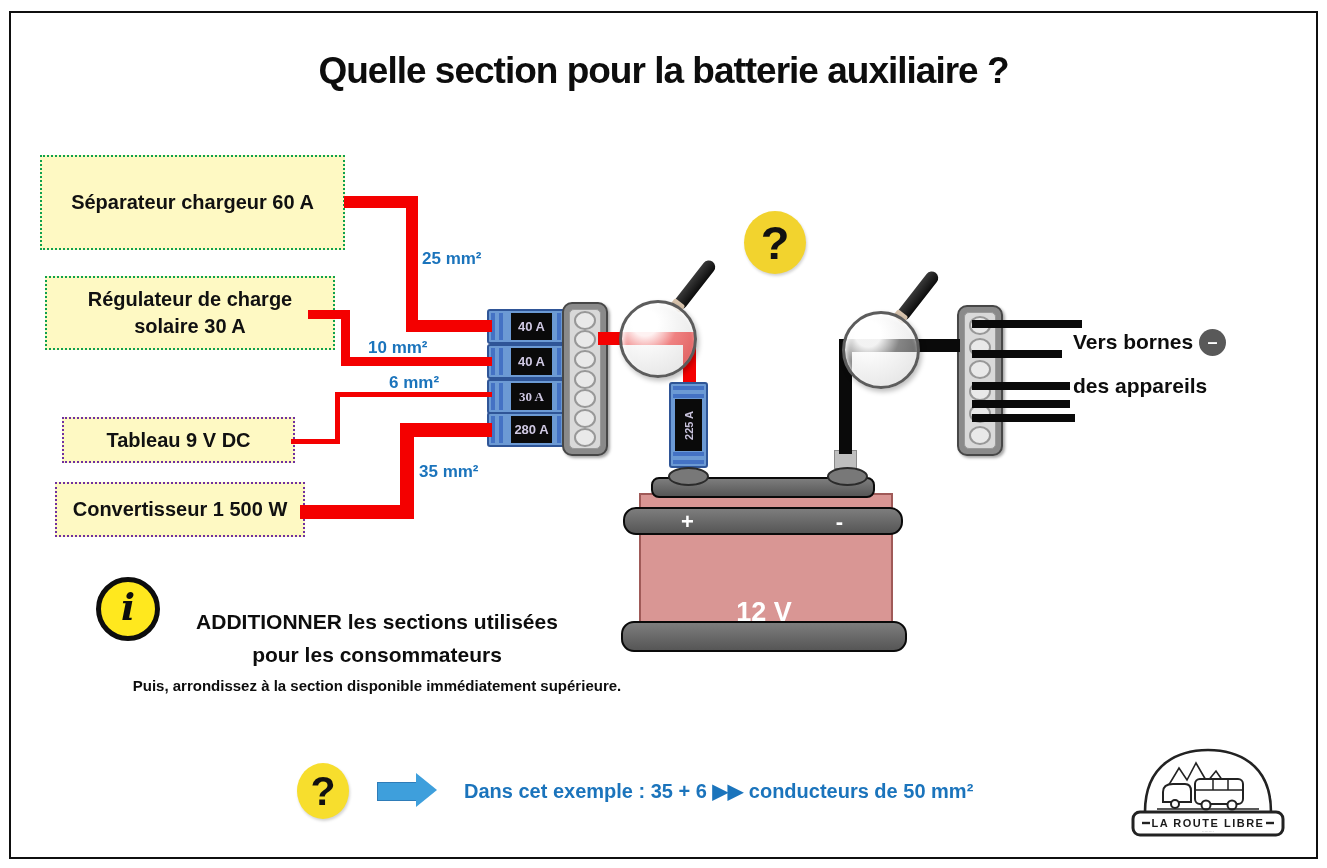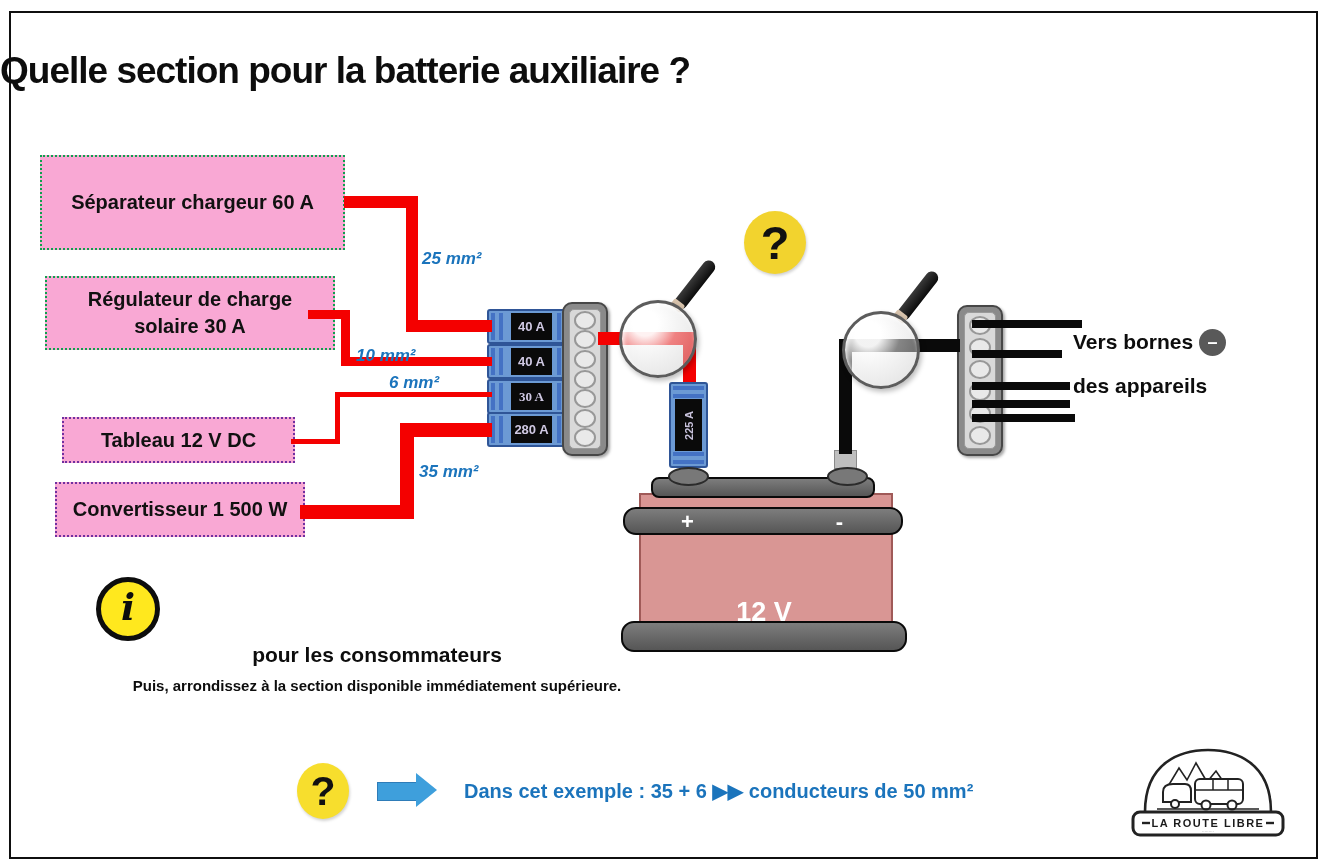--- a/index.html
+++ b/index.html
@@ -1,26 +1,26 @@
 <!DOCTYPE html>
 <html><head>
 <meta charset="utf-8">
 <style>
   html,body{margin:0;padding:0;background:#ffffff;font-family:"Liberation Sans",sans-serif;}
   .canvas{position:relative;width:1327px;height:868px;background:#ffffff;overflow:hidden;}
   .frame{position:absolute;left:9px;top:11px;right:9px;bottom:9px;border:2px solid #0f0f0f;}
   .abs{position:absolute;}
-  .title{left:0;right:0;top:50px;font-size:37px;font-weight:bold;letter-spacing:-1px;color:#0d0d0d;}
+  .title{left:0;right:0;top:50px;text-align:center;font-size:37px;font-weight:bold;letter-spacing:-1px;color:#0d0d0d;}
   .srcbox{display:flex;align-items:center;justify-content:center;text-align:center;
-          font-weight:bold;font-size:20px;color:#111;background:#f9a8d4;line-height:1.35;}
+          font-weight:bold;font-size:20px;color:#111;background:#fef9c3;line-height:1.35;}
   .green{border:2px dotted #0ea14e;}
   .purple{border:2px dotted #7030a0;}
   .wire{background:#f40000;z-index:4;}
   .bwire{background:#0a0a0a;z-index:6;}
-  .wlabel{color:#1b74bc;font-weight:bold;font-size:17px;z-index:5;font-style:italic;}
+  .wlabel{color:#1b74bc;font-weight:bold;font-size:17px;z-index:5;}
   .fuse{left:487px;width:85px;height:31px;background:#6c9ad4;border:2px solid #2f5597;border-radius:3px;z-index:3;}
   .fstripe{position:absolute;top:2px;bottom:2px;width:15px;
            background:repeating-linear-gradient(90deg,#4472c4 0 4px,#6c9ad4 4px 8px);}
   .fstripe.l{left:2px;} .fstripe.r{right:2px;}
   .fcore{position:absolute;left:22px;right:22px;top:2px;bottom:2px;background:#0a0a0a;color:#cfc8e2;
          display:flex;align-items:center;justify-content:center;font-size:13px;font-weight:bold;}
   .block{background:#8a8a8a;border:2px solid #474747;border-radius:10px;z-index:5;box-shadow:2px 2px 3px rgba(0,0,0,0.35);}
   .block-in{position:absolute;left:5px;right:5px;top:5px;bottom:5px;background:#d9d9d9;border:1px solid #9a9a9a;
             border-radius:5px;display:flex;flex-direction:column;align-items:center;justify-content:space-evenly;}
   .hole{width:18px;height:15px;background:#e9e9e9;border:2px solid #989898;border-radius:50%;}
@@ -64,21 +64,21 @@
 
   <div class="abs title">Quelle section pour la batterie auxiliaire ?</div>
 
   <div class="abs srcbox green" style="left:40px;top:155px;width:301px;height:91px;">
     <span>Séparateur chargeur 60 A</span>
   </div>
   <div class="abs srcbox green" style="left:45px;top:276px;width:266px;height:70px;padding:0 10px;justify-content:flex-end;">
     <span>Régulateur de charge solaire 30 A</span>
   </div>
   <div class="abs srcbox purple" style="left:62px;top:417px;width:229px;height:42px;">
-    <span>Tableau 12 V DC</span>
+    <span>Tableau 9 V DC</span>
   </div>
   <div class="abs srcbox purple" style="left:55px;top:482px;width:246px;height:51px;">
     <span>Convertisseur 1 500 W</span>
   </div>
 
   <div class="abs wire" style="left:344px;top:196px;width:74px;height:12px;"></div>
   <div class="abs wire" style="left:406px;top:196px;width:12px;height:136px;"></div>
   <div class="abs wire" style="left:406px;top:320px;width:86px;height:12px;"></div>
 
   <div class="abs wire" style="left:308px;top:310px;width:42px;height:9px;"></div>
@@ -87,21 +87,21 @@
 
   <div class="abs wire" style="left:291px;top:439px;width:49px;height:5px;"></div>
   <div class="abs wire" style="left:335px;top:392px;width:5px;height:52px;"></div>
   <div class="abs wire" style="left:335px;top:392px;width:157px;height:5px;"></div>
 
   <div class="abs wire" style="left:300px;top:505px;width:114px;height:14px;"></div>
   <div class="abs wire" style="left:400px;top:423px;width:14px;height:96px;"></div>
   <div class="abs wire" style="left:400px;top:423px;width:92px;height:14px;"></div>
 
   <div class="abs wlabel" style="left:422px;top:249px;">25 mm²</div>
-  <div class="abs wlabel" style="left:356px;top:338px;margin-top:8px;">10 mm²</div>
+  <div class="abs wlabel" style="left:368px;top:338px;">10 mm²</div>
   <div class="abs wlabel" style="left:389px;top:373px;">6 mm²</div>
   <div class="abs wlabel" style="left:419px;top:462px;">35 mm²</div>
 
   <div class="abs fuse" style="top:309px;">
     <div class="fstripe l"></div>
     <div class="fstripe r"></div>
     <div class="fcore">40 A</div>
   </div>
   <div class="abs fuse" style="top:344px;">
     <div class="fstripe l"></div>
@@ -185,20 +185,21 @@
   <div class="abs ferrule" style="left:896px;top:310px;transform:rotate(-52deg);"></div>
   <div class="abs glass" style="left:842px;top:311px;"></div>
 
   <div class="abs ycircle" style="left:744px;top:211px;width:62px;height:63px;font-size:47px;">
     <span>?</span>
   </div>
 
   <div class="abs infoicon">
     <span>i</span>
   </div>
+  <div class="abs note" style="left:157px;top:610px;width:440px;font-size:21px;">ADDITIONNER les sections utilisées</div>
   <div class="abs note" style="left:157px;top:643px;width:440px;font-size:21px;">pour les consommateurs</div>
   <div class="abs note" style="left:87px;top:677px;width:580px;font-size:15px;">Puis, arrondissez à la section disponible immédiatement supérieure.</div>
 
   <div class="abs ycircle" style="left:297px;top:763px;width:52px;height:56px;font-size:41px;background:#f7de2d;">
     <span>?</span>
   </div>
   <div class="abs arrowbody"></div>
   <div class="abs arrowhead"></div>
   <div class="abs extext">Dans cet exemple : 35 + 6 ▶▶ conducteurs de 50 mm²</div>
 

